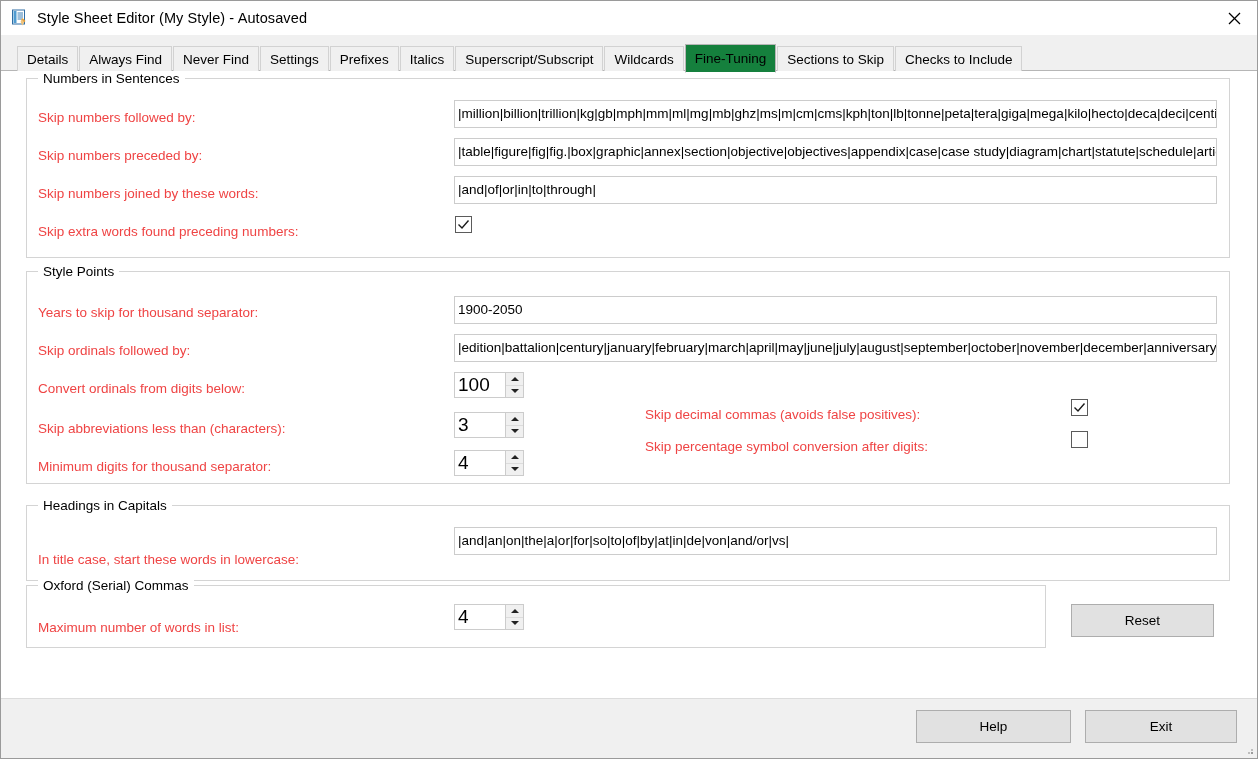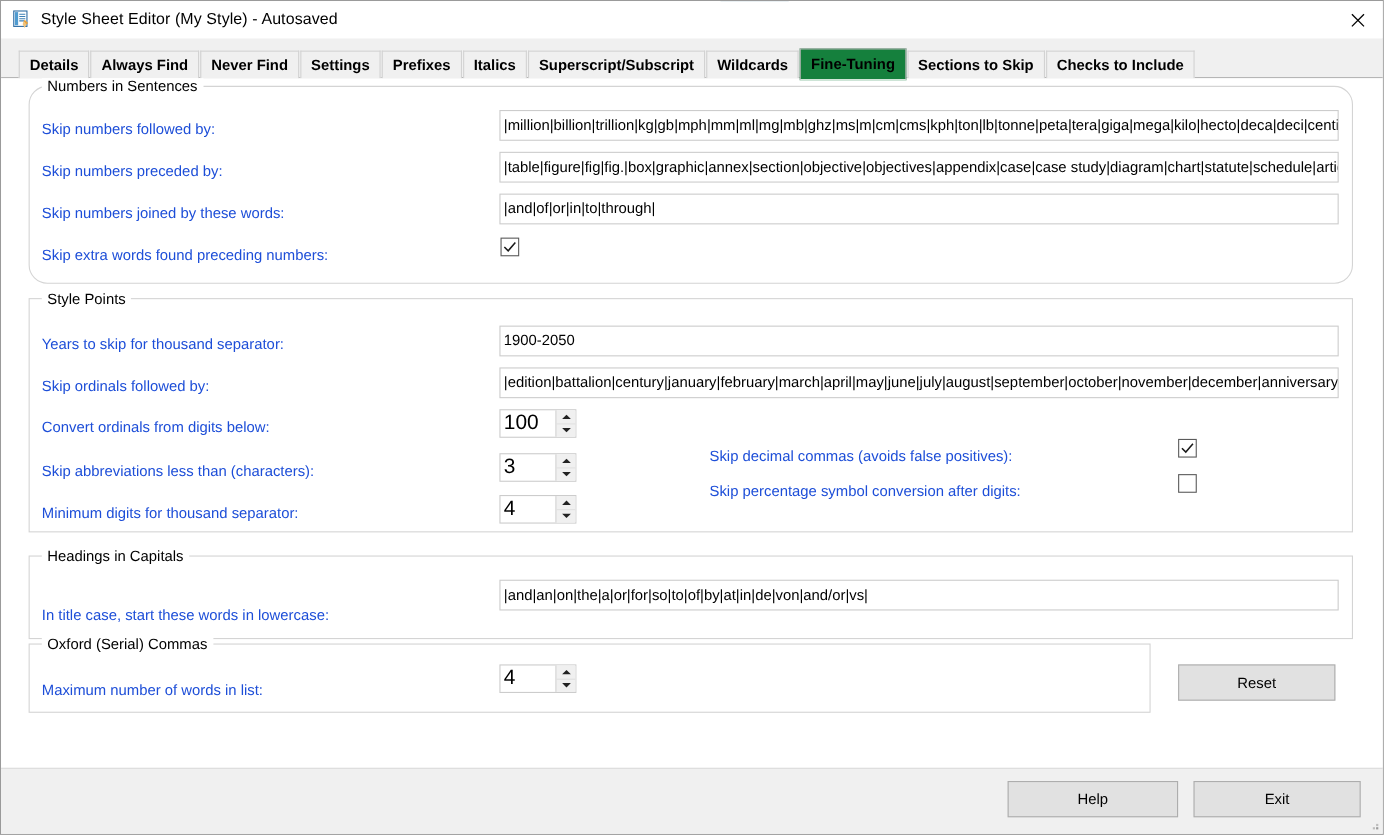--- a/index.html
+++ b/index.html
@@ -81,21 +81,20 @@
   .close-btn svg { display: block; }
 
   
   .tab-area {
     flex: 0 0 auto;
     background: #f0f0f0;
     padding: 9px 0 0 16px;
     box-sizing: border-box;
     position: relative;
     height: 36px;
-    font-weight: bold;
   }
   .tab-strip {
     display: flex;
     align-items: flex-end;
     height: 27px;
     position: relative;
     z-index: 2;
   }
   .tab {
     height: 25px;
@@ -151,21 +150,21 @@
     padding: 0 5px;
     font-size: 13.5px;
     color: #000;
     white-space: nowrap;
   }
 
   
   .lbl {
     position: absolute;
     font-size: 13.5px;
-    color: #1d4ed8;
+    color: #ef4444;
     white-space: nowrap;
     line-height: 16px;
   }
 
   
   .tinput {
     position: absolute;
     box-sizing: border-box;
     border: 1px solid #cccccc;
     background: #ffffff;
@@ -314,21 +313,21 @@
       <div class="tab">Wildcards</div>
       <div class="tab active">Fine-Tuning</div>
       <div class="tab">Sections to Skip</div>
       <div class="tab">Checks to Include</div>
     </div>
   </div>
 
   <div class="panel">
     <div class="panel-inner">
 
-      <div class="group" style="left:25px; top:7px; width:1204px; height:180px;border-radius:17px;">
+      <div class="group" style="left:25px; top:7px; width:1204px; height:180px;">
         <div class="group-title">Numbers in Sentences</div>
       </div>
 
       <div class="lbl" style="left:37px; top:39px;">Skip numbers followed by:</div>
       <div class="tinput" style="left:453px; top:29px; width:763px;">|million|billion|trillion|kg|gb|mph|mm|ml|mg|mb|ghz|ms|m|cm|cms|kph|ton|lb|tonne|peta|tera|giga|mega|kilo|hecto|deca|deci|centi|milli|micro|nano|</div>
 
       <div class="lbl" style="left:37px; top:77px;">Skip numbers preceded by:</div>
       <div class="tinput" style="left:453px; top:67px; width:763px;">|table|figure|fig|fig.|box|graphic|annex|section|objective|objectives|appendix|case|case study|diagram|chart|statute|schedule|article|clause|</div>
 
       <div class="lbl" style="left:37px; top:115px;">Skip numbers joined by these words:</div>

